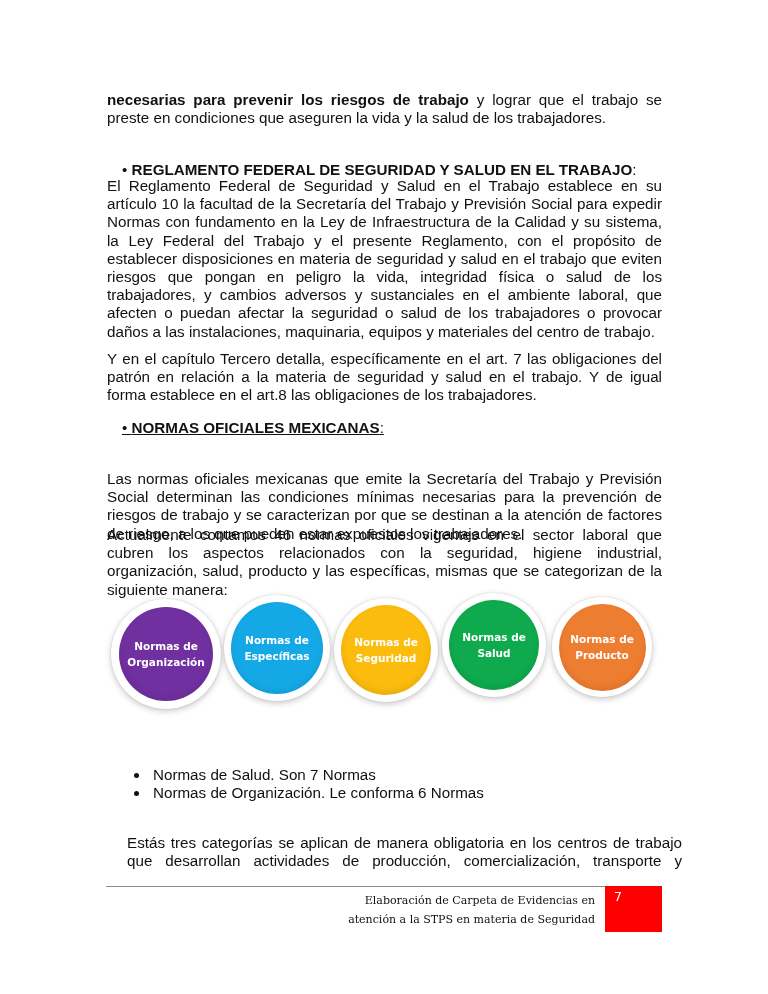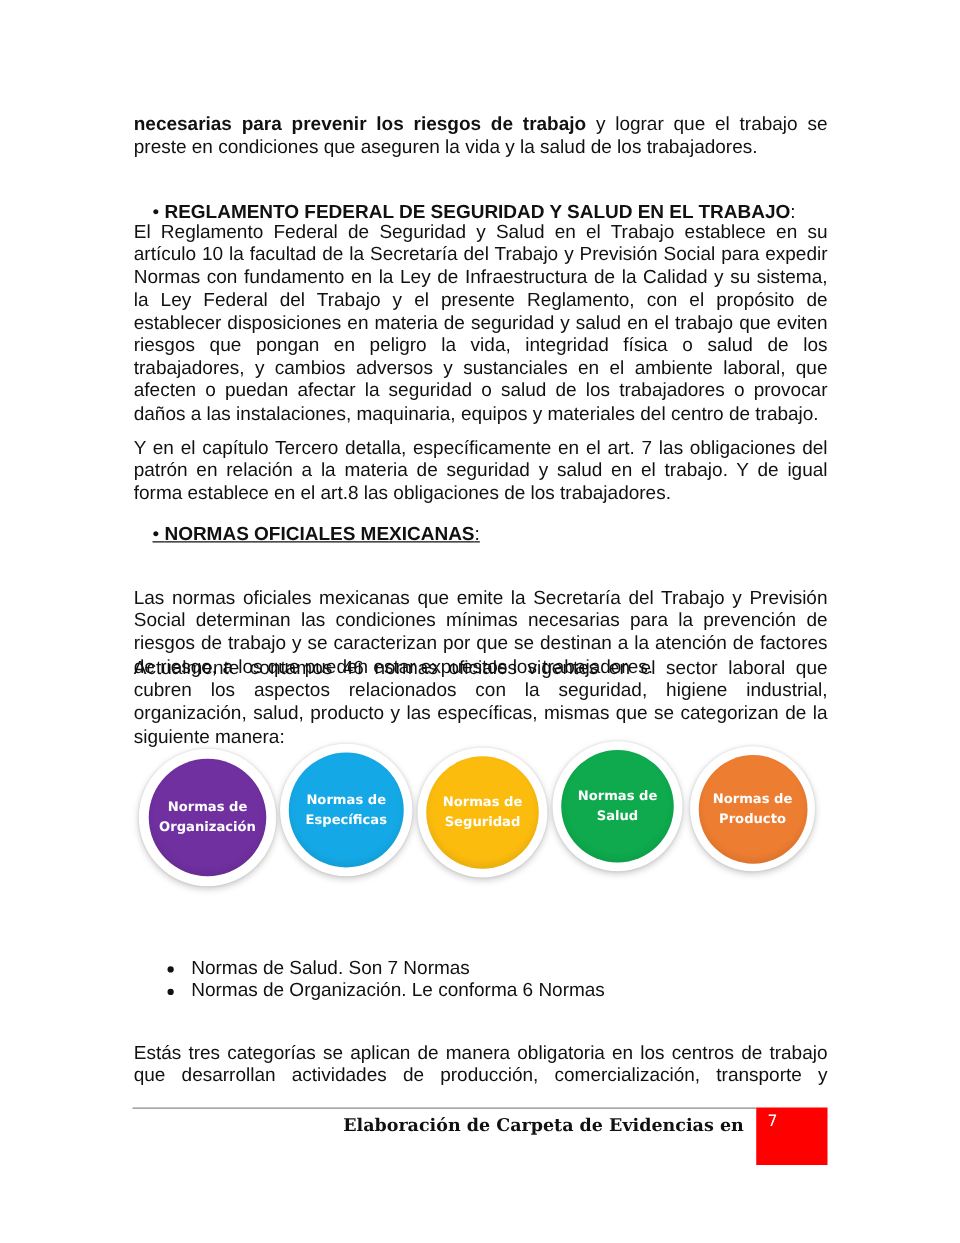--- a/index.html
+++ b/index.html
@@ -100,22 +100,22 @@
       width: 499px;
       height: 1px;
       background: #8a8a8a;
     }
     .footer-title {
       position: absolute;
       right: 171px;
       top: 892px;
       text-align: right;
       font-family: "DejaVu Serif", serif;
-      font-weight: bold;
-      font-size: 14px;
+      font-weight: normal;
+      font-size: 11px;
       line-height: 18.5px;
       color: #111111;
       white-space: nowrap;
     }
     .footer-title span { display: block; }
     .page-box {
       position: absolute;
       left: 605px;
       top: 886px;
       width: 57px;
@@ -194,23 +194,24 @@
       </div>
     </div>
   </div>
 
 
   <ul class="list" style="top:766px;">
     <li><span class="bullet"></span><span>Normas de Salud. Son 7 Normas</span></li>
     <li><span class="bullet"></span><span>Normas de Organización. Le conforma 6 Normas</span></li>
   </ul>
 
-  <p class="text-block" style="top:834px; text-align-last: justify;">Estás tres categorías se aplican de manera obligatoria en los centros de trabajo que desarrollan actividades de producción, comercialización, transporte y</p>
+  <p class="text-block" style="top:834px; text-align-last: justify; margin-left: 20px;">Estás tres categorías se aplican de manera obligatoria en los centros de trabajo que desarrollan actividades de producción, comercialización, transporte y</p>
 
   <div class="footer-rule"></div>
   <div class="footer-title">
     <span>Elaboración de Carpeta de Evidencias en</span>
+    <span>atención a la STPS en materia de Seguridad</span>
   </div>
   <div class="page-box">
     <span class="page-number">7</span>
   </div>
 
 </div>
 
 </body></html>

